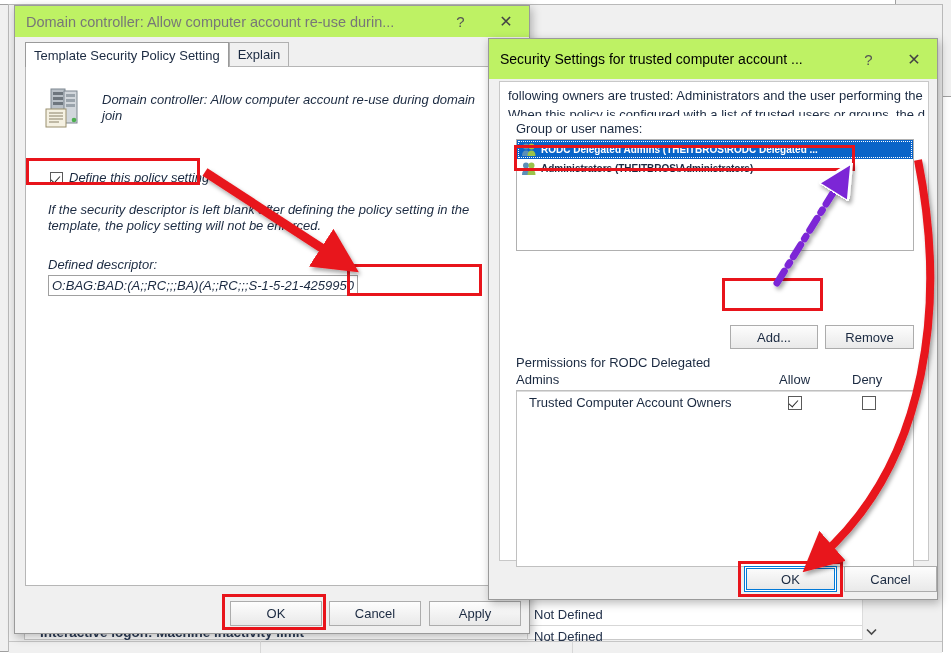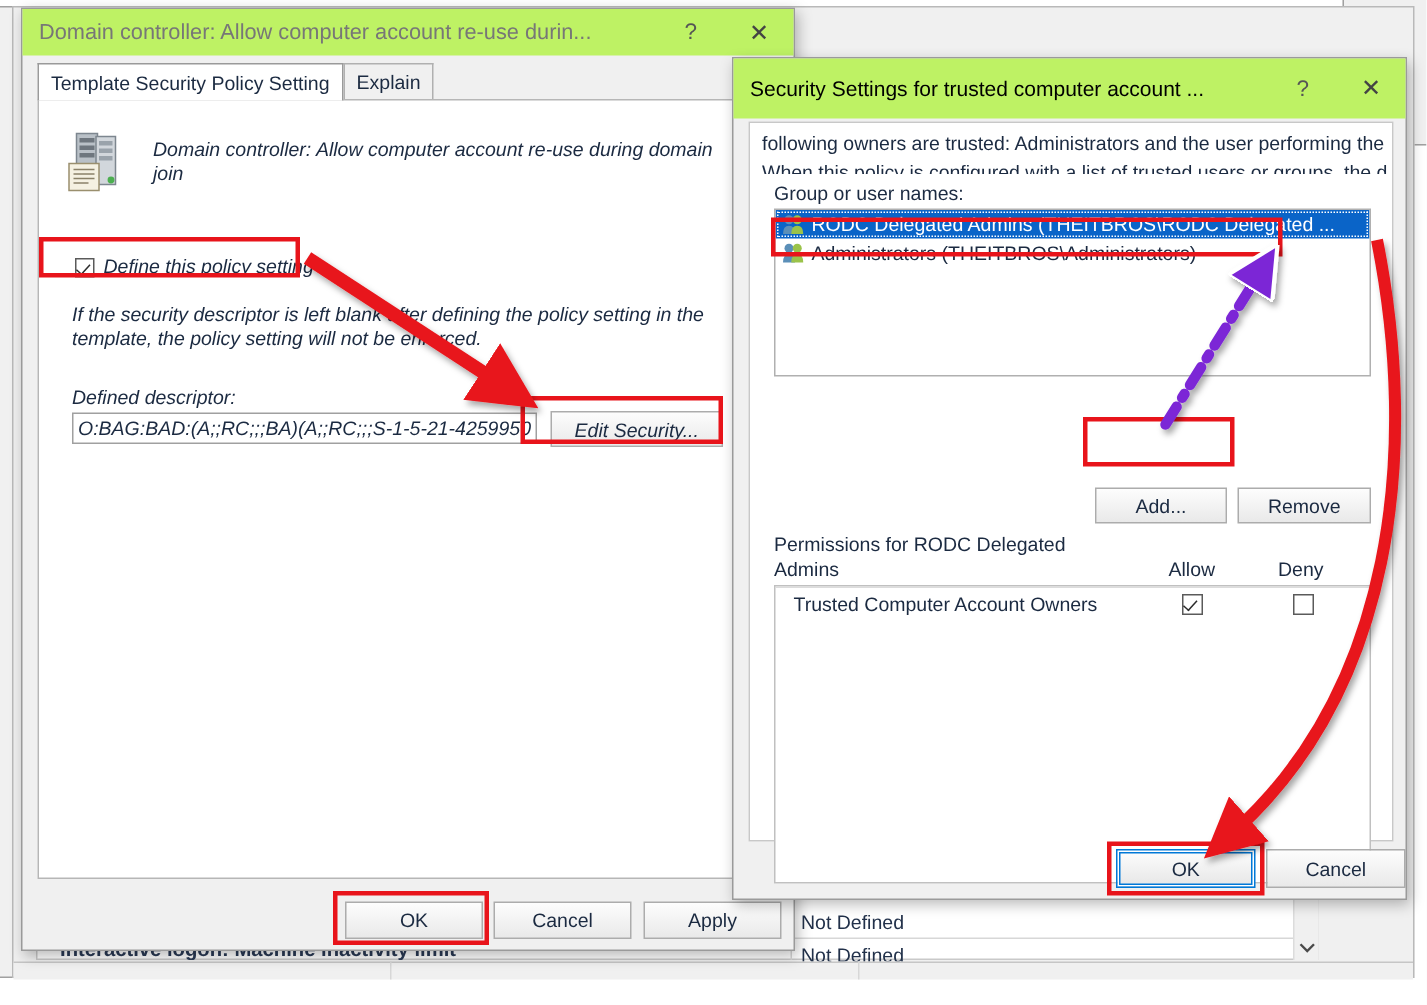--- a/index.html
+++ b/index.html
@@ -218,24 +218,25 @@
     transform: rotate(42deg);
   }
 
   
   .lrow {
     position: relative;
     height: 19px;
     display: flex;
     align-items: center;
     padding-left: 4px;
-    font-size: 13px;
-    color: #1b2a41;
-    white-space: nowrap;
-    box-sizing: border-box;
+    font-size: 10px;
+    color: #1b2a41;
+    white-space: nowrap;
+    box-sizing: border-box;
+    font-weight: bold;
   }
   .lrow.sel {
     background: #0a64c8;
     color: #ffffff;
     outline: 1px dotted #ffffff;
     outline-offset: -2px;
   }
   .grp-icon {
     position: relative;
     width: 16px; height: 15px;
@@ -362,21 +363,20 @@
 
       <div class="cb checked" style="left:24px; top:105px;"></div>
       <div class="label" style="left:43px; top:103px;">Define this policy setting</div>
 
       <div class="wrap-label" style="left:22px; top:135px; width:440px;">If the security descriptor is left blank after defining the policy setting in the template, the policy setting will not be enforced.</div>
 
       <div class="label" style="left:22px; top:190px;">Defined descriptor:</div>
 
       <div class="textbox" style="left:22px; top:208px; width:310px; height:21px;">O:BAG:BAD:(A;;RC;;;BA)(A;;RC;;;S-1-5-21-4259950</div>
 
-      <div class="btn" style="left:341px; top:207px; width:115px; height:24px;">Edit Security...</div>
     </div>
 
     <div class="btn" style="left:215px; top:595px; width:92px; height:25px;">OK</div>
     <div class="btn" style="left:314px; top:595px; width:92px; height:25px;">Cancel</div>
     <div class="btn" style="left:414px; top:595px; width:92px; height:25px;">Apply</div>
   </div>
 
   <div class="dialog" style="left:488px; top:38px; width:450px; height:562px;">
 
     <div class="titlebar" style="height:40px;">
@@ -420,21 +420,21 @@
       </div>
 
       <div class="btn" style="left:230px; top:243px; width:88px; height:24px;">Add...</div>
       <div class="btn" style="left:325px; top:243px; width:89px; height:24px;">Remove</div>
 
       <div class="permhead" style="left:16px; top:273px;">Permissions for RODC Delegated</div>
       <div class="permhead" style="left:16px; top:290px;">Admins</div>
       <div class="permhead" style="left:279px; top:290px;">Allow</div>
       <div class="permhead" style="left:352px; top:290px;">Deny</div>
 
-      <div class="permlist" style="left:16px; top:308px; width:398px; height:199px;">
+      <div class="permlist" style="left:16px; top:308px; width:398px; height:177px;">
         <div class="permrow" style="top:0;">
           <div class="permsep"></div>
           <div class="pname">Trusted Computer Account Owners</div>
           <div class="cb checked" style="left:271px; top:5px; width:14px; height:14px;"></div>
           <div class="cb" style="left:345px; top:5px; width:14px; height:14px;"></div>
         </div>
       </div>
     </div>
 
     <div class="btn focus" style="left:255px; top:527px; width:93px; height:26px;">OK</div>

